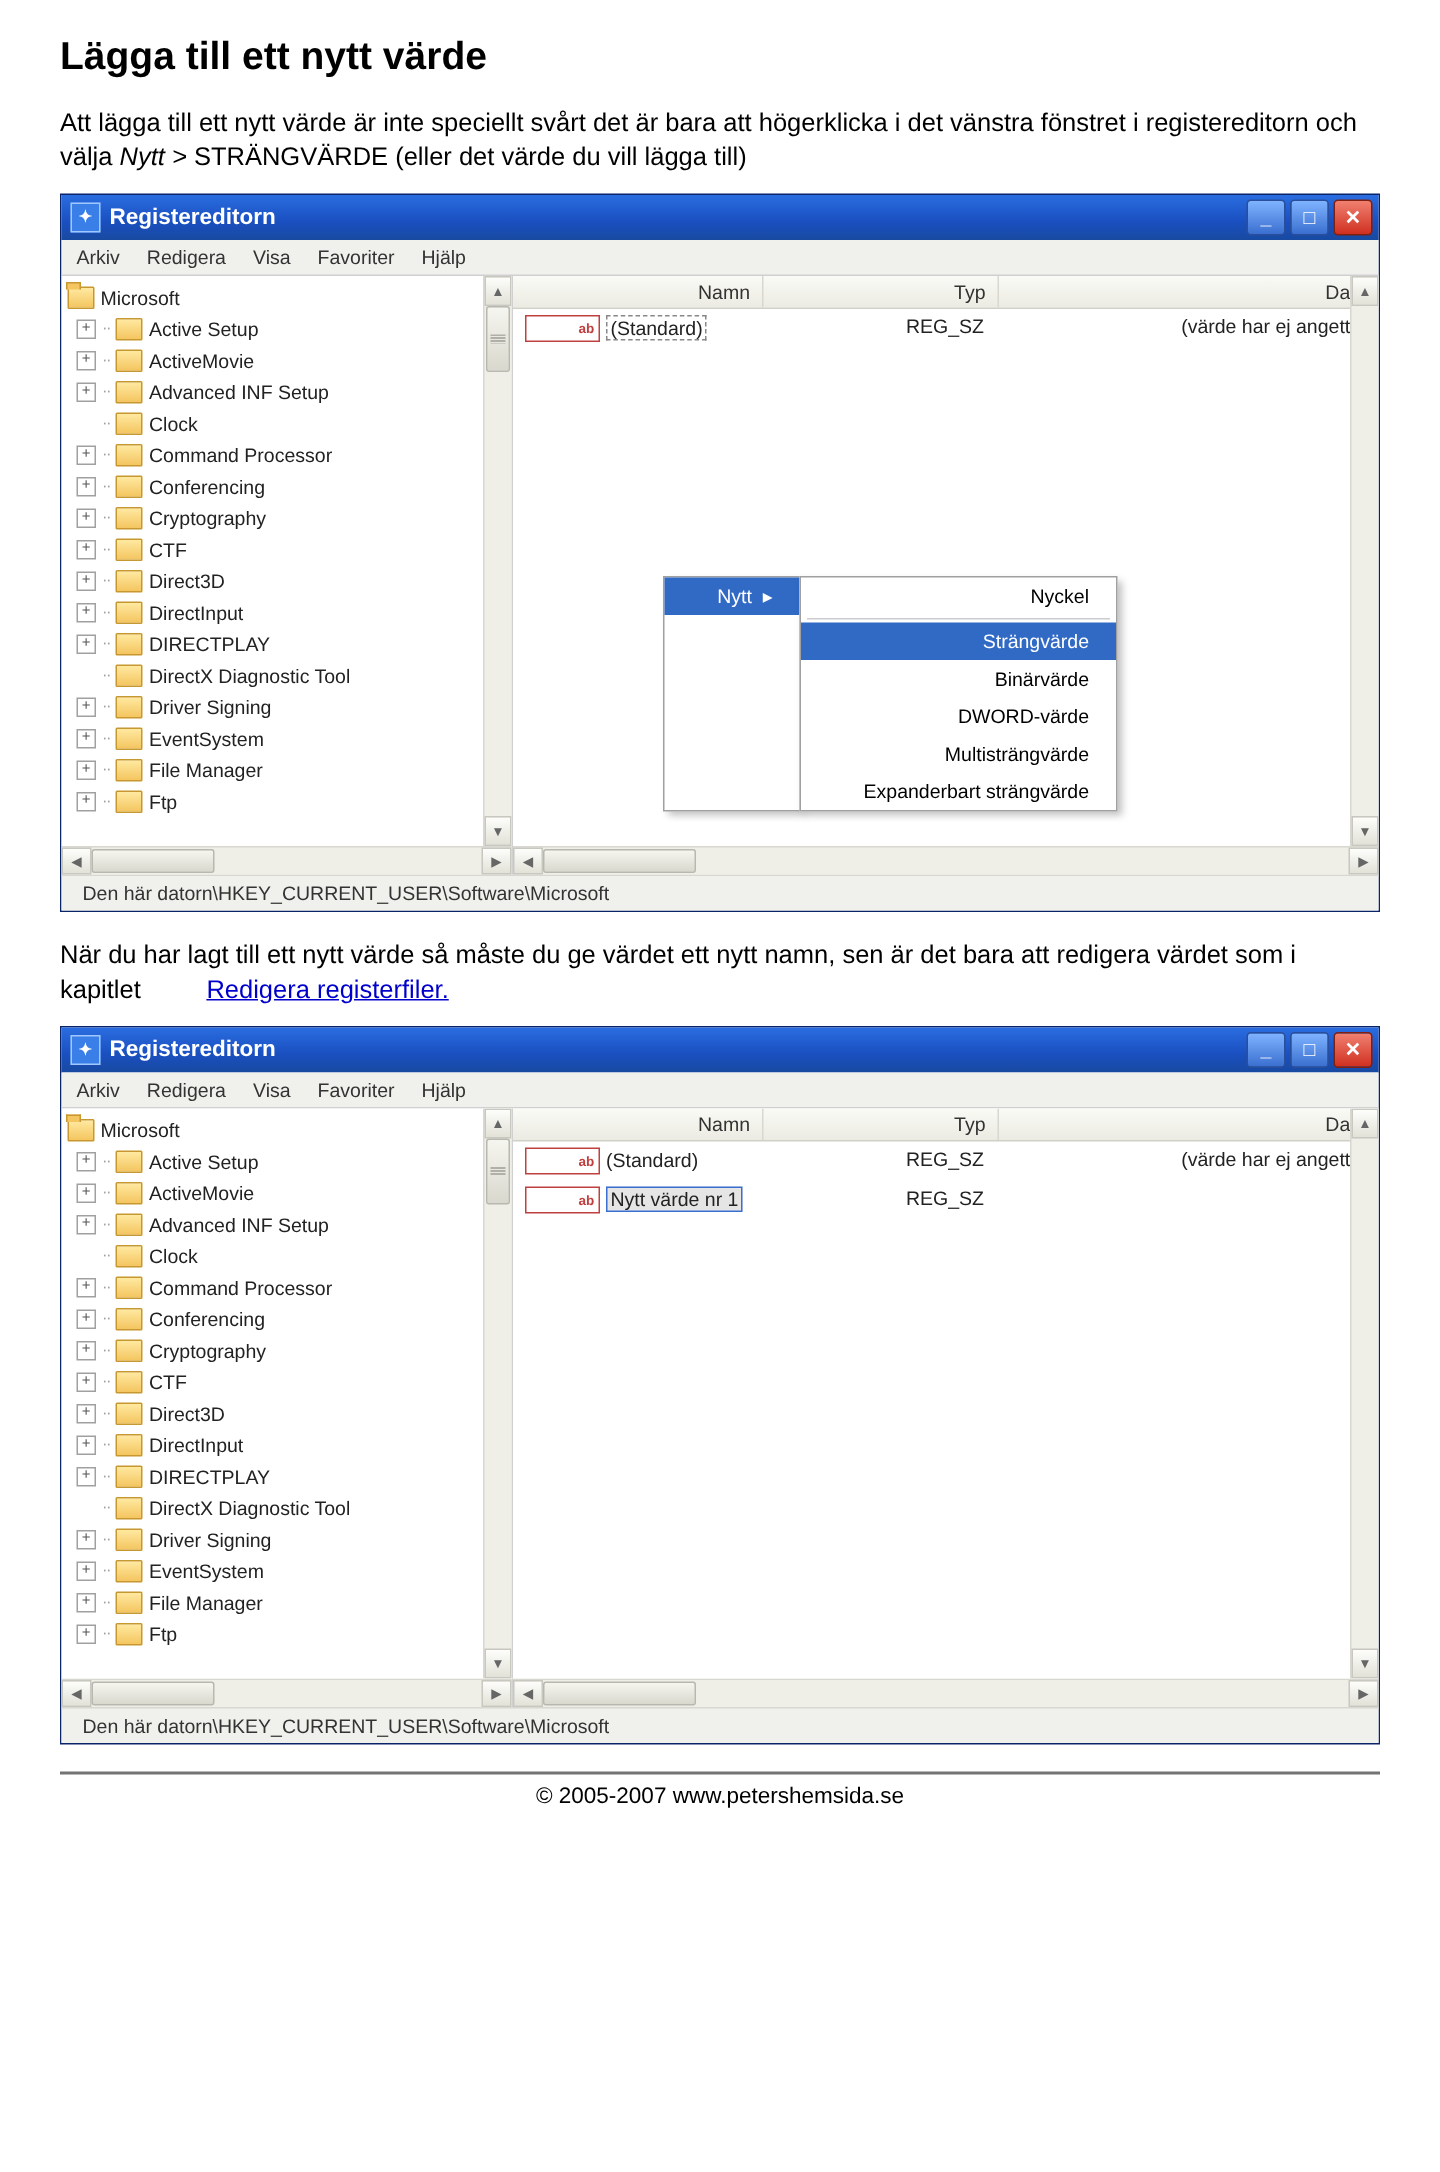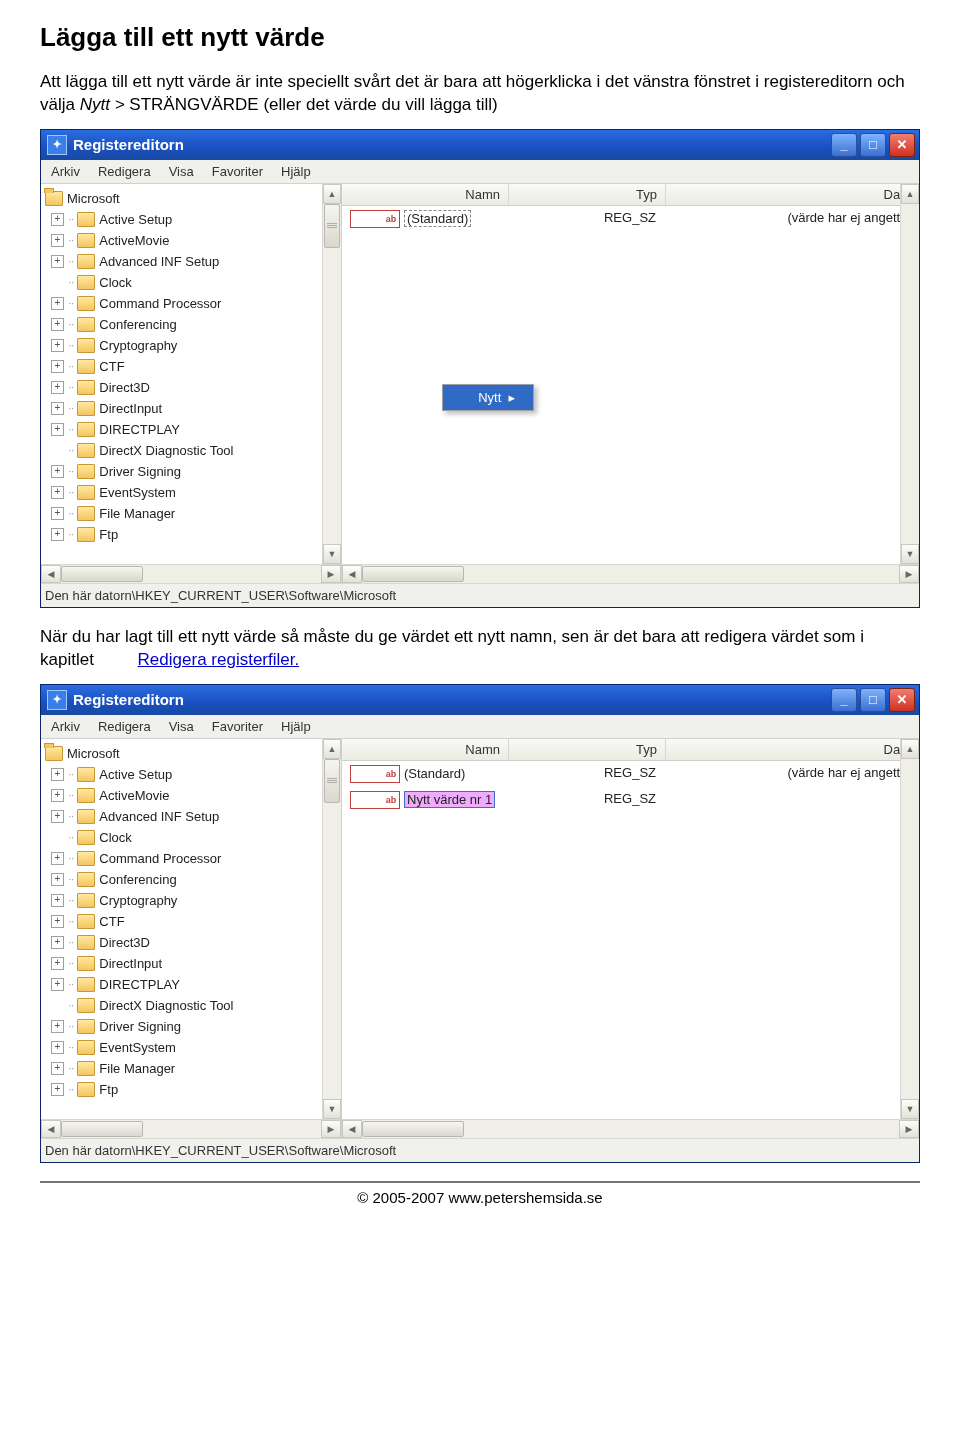--- a/index.html
+++ b/index.html
@@ -44,22 +44,22 @@
   .hc-name{width:150px;}
   .hc-type{width:140px;}
   .hc-data{flex:1;border-right:none !important;}
   .listrow{display:flex;font-family:Tahoma,sans-serif;font-size:13px;color:#222;padding:2px 0;}
   .listrow .cell{padding:2px 8px;}
   .cell-name{width:150px;display:flex;align-items:center;gap:4px;}
   .cell-type{width:140px;}
   .cell-data{flex:1;}
   .strico{width:16px;height:16px;background:#fff;border:1px solid #c04040;display:flex;align-items:center;justify-content:center;font-size:9px;font-weight:bold;color:#c04040;flex-shrink:0;padding-left:32px;}
   .sel-name{border:1px dashed #888;background:#fff;padding:0 2px;}
-  .sel-name.edit{border:1px solid #3a6fd0;background:#f0abfc;}
-  .status{background:#f0f0ec;border-top:1px solid #d8d8d0;font-family:Tahoma,sans-serif;font-size:13px;color:#333;padding:4px 4px;}
+  .sel-name.edit{border:1px solid #3a6fd0;background:#e5e5e5;}
+  .status{background:#f0f0ec;border-top:1px solid #d8d8d0;font-family:Tahoma,sans-serif;font-size:13px;color:#333;padding:4px 14px;}
   
   .ctxwrap{position:absolute;z-index:5;}
   .ctx{background:#fff;border:1px solid #a0a0a0;box-shadow:3px 3px 5px rgba(0,0,0,.25);font-family:Tahoma,sans-serif;font-size:13px;}
   .ctx .mi{padding:5px 18px 5px 26px;white-space:nowrap;}
   .ctx .mi.hov{background:#316ac5;color:#fff;}
   .footer{text-align:center;font-family:Verdana,sans-serif;font-size:15px;border-top:2px solid #737373;padding-top:6px;margin-top:12px;}
 </style>
 </head>
 <body>
 
@@ -217,20 +217,29 @@
           <div class="cell cell-data">(värde har ej angetts)</div>
         </div>
 
         <div class="ctxwrap" style="left:100px;top:160px;margin-top:40px;">
           <div style="display:flex;">
             <div class="ctx" style="min-width:90px;">
               <div class="mi hov">
                 <span>Nytt</span>&nbsp;&nbsp;▸
               </div>
             </div>
+            <div class="ctx" id="ctxsub" style="min-width:210px;margin-left:-1px;">
+                <div class="mi">Nyckel</div>
+                <div style="border-top: 1px solid rgb(204, 204, 204); margin: 2px 4px;"></div>
+                <div class="mi hov">Strängvärde</div>
+                <div class="mi">Binärvärde</div>
+                <div class="mi">DWORD-värde</div>
+                <div class="mi">Multisträngvärde</div>
+                <div class="mi">Expanderbart strängvärde</div>
+              </div>
           </div>
         </div>
         <div class="vscroll">
           <div class="arrow">▲</div>
           <div class="track"></div>
           <div class="arrow">▼</div>
         </div>
       </div>
     </div>
     <div style="display:flex;">

